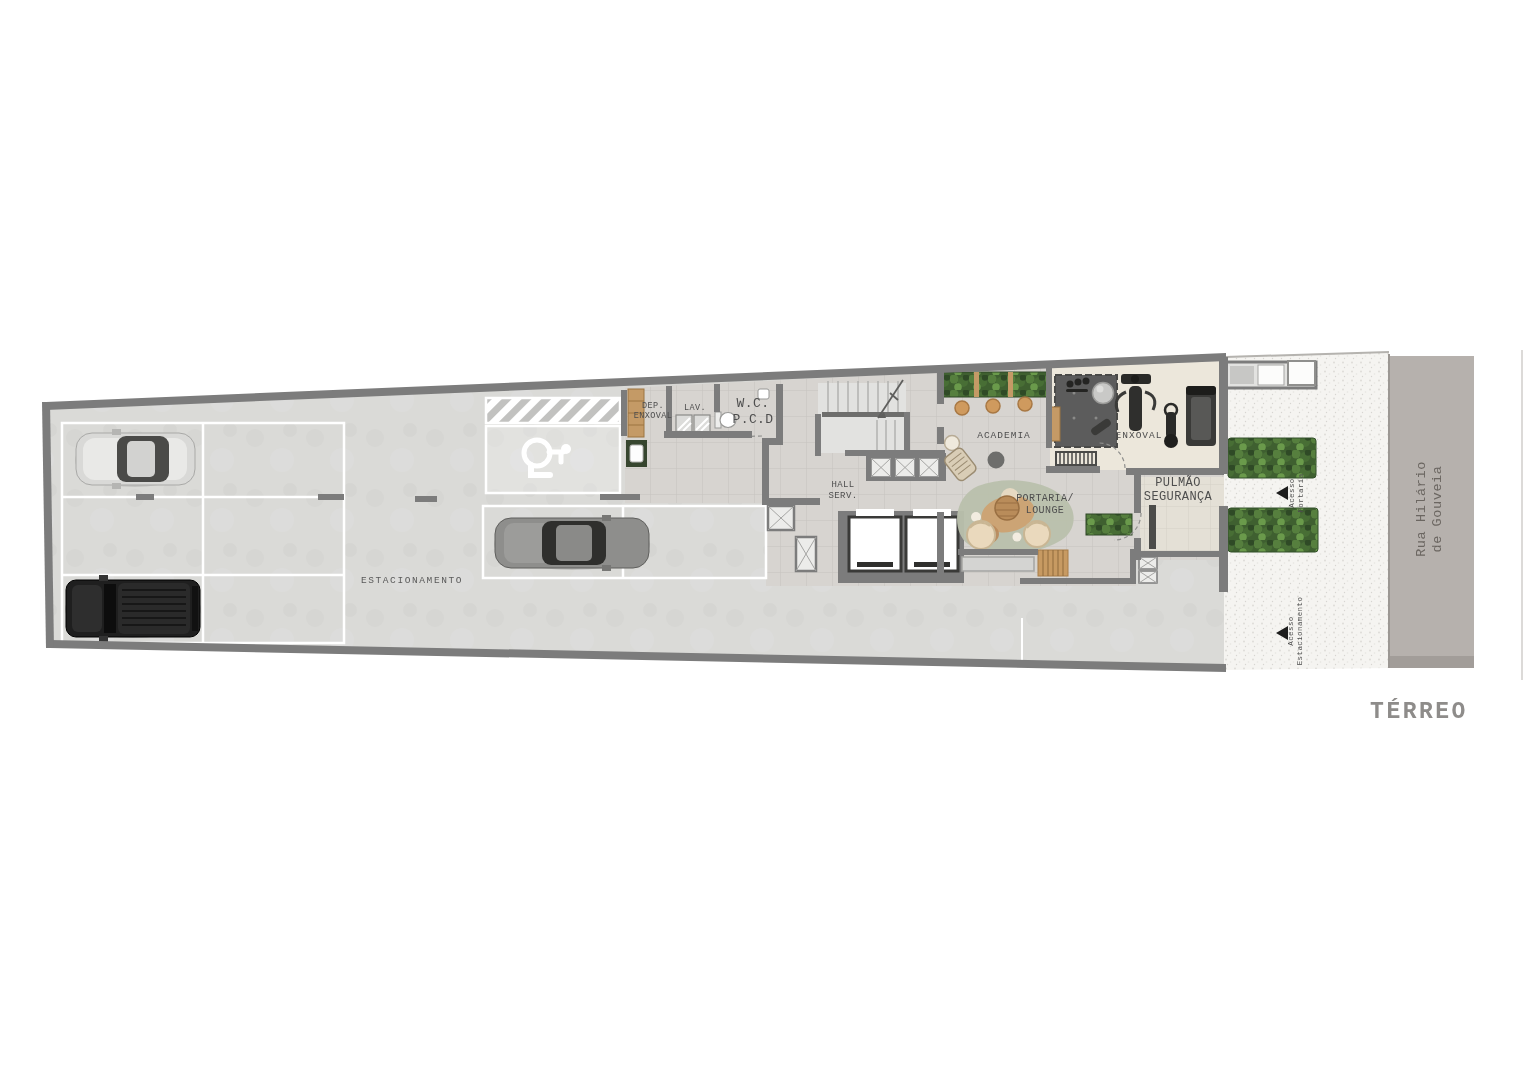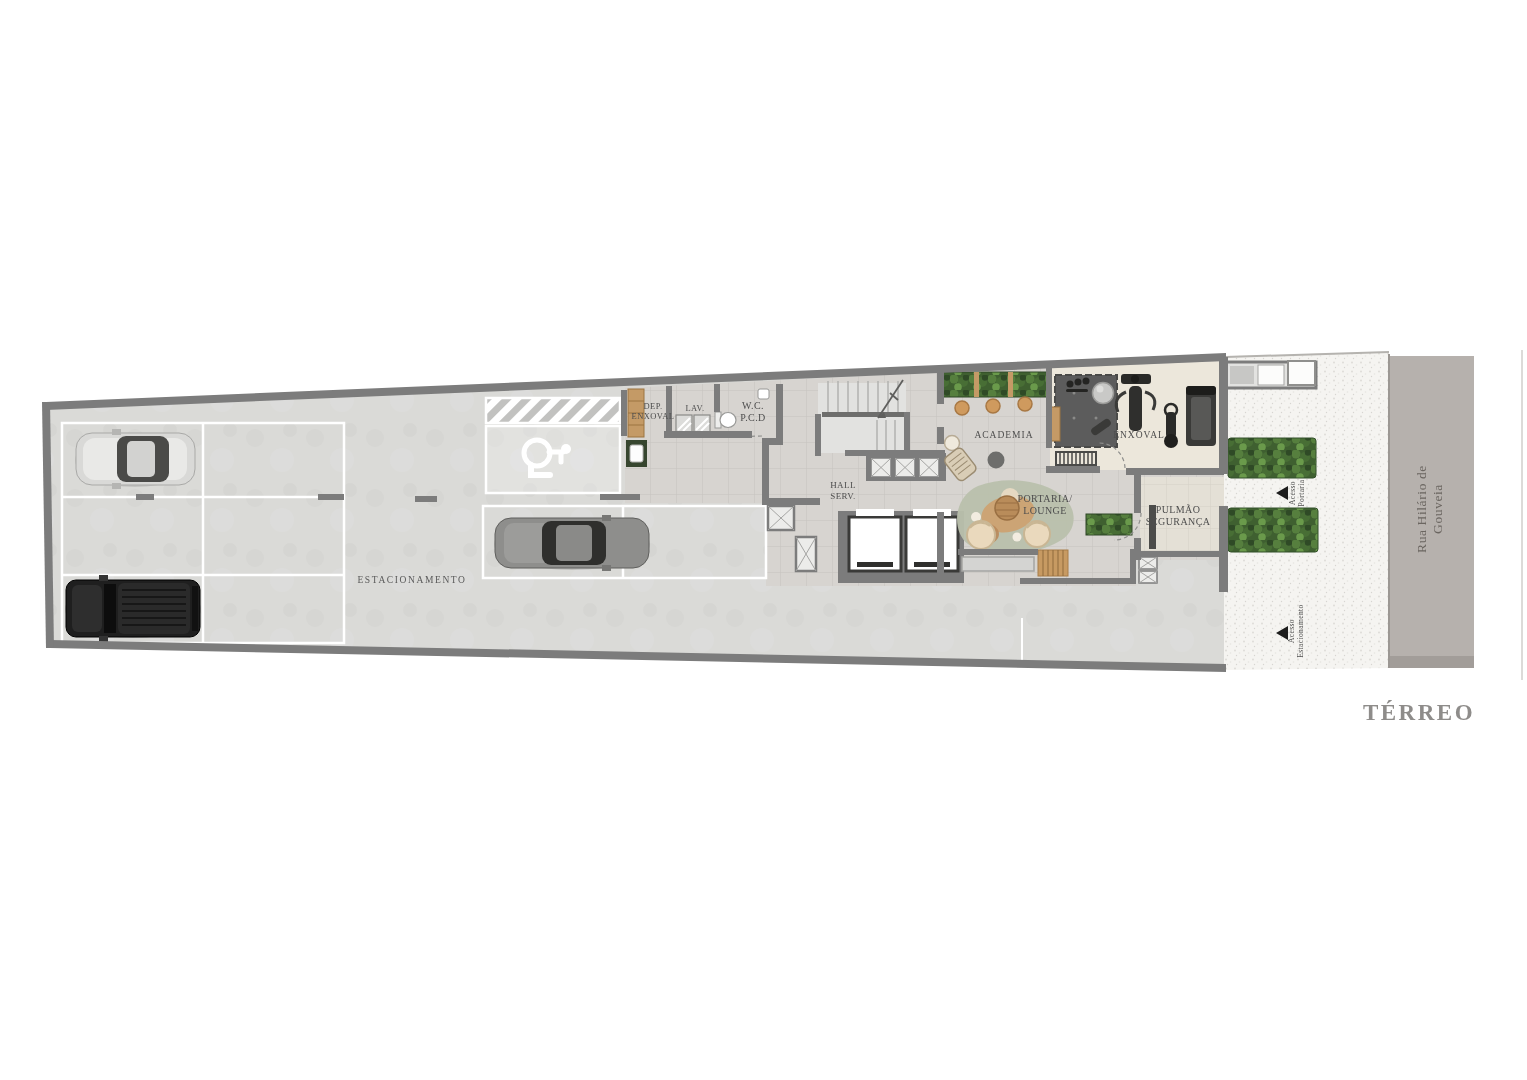--- a/index.html
+++ b/index.html
@@ -1,17 +1,17 @@
 <!DOCTYPE html>
 <html><head>
 <meta charset="utf-8">
 <style>
   html,body{margin:0;padding:0;background:#ffffff;}
   .canvas{position:relative;width:1527px;height:1080px;background:#ffffff;overflow:hidden;
-          font-family:Liberation Serif, serif;}
+          font-family:Liberation Mono, monospace;}
   .plan-svg{position:absolute;left:0;top:0;z-index:1;}
   .lbl{position:absolute;z-index:2;transform:translate(-50%,-50%);text-align:center;
        color:#4e4e4e;white-space:pre-line;line-height:1.2;letter-spacing:0.4px;}
   .lbl.rot{transform:translate(-50%,-50%) rotate(-90deg);}
   .lbl.street{color:#6b6661;letter-spacing:0.6px;}
   .lbl.title{color:#8e8c8a;font-weight:bold;letter-spacing:2.5px;}
   .lbl.park{letter-spacing:1.6px;color:#5a5a5a;text-align:right;}
 </style>
 </head>
 <body>
@@ -306,29 +306,29 @@
     <rect x="1134" y="538" width="7" height="22"></rect>
     <rect x="1134" y="551" width="92" height="6"></rect>
   </g>
 
   <rect x="1521" y="350" width="2" height="330" fill="#dcdad8"></rect>
 </svg>
 
 <div class="lbl" style="left:653px;top:411px;font-size:8.5px">DEP.
 ENXOVAL</div>
 <div class="lbl" style="left:695px;top:408px;font-size:8.5px">LAV.</div>
-<div class="lbl" style="left:753px;top:412px;font-size:10px">W.C.
+<div class="lbl" style="left:753px;top:412px;font-size:13px">W.C.
 P.C.D</div>
 <div class="lbl" style="left:843px;top:491px;font-size:9px">HALL
 SERV.</div>
 <div class="lbl" style="left:1004px;top:436px;font-size:9.5px;letter-spacing:1px">ACADEMIA</div>
 <div class="lbl" style="left:1139px;top:436px;font-size:9.5px;letter-spacing:1px">ENXOVAL</div>
 <div class="lbl" style="left:1045px;top:505px;font-size:10px">PORTARIA/
 LOUNGE</div>
-<div class="lbl" style="left:1178px;top:516px;font-size:10px">PULMÃO
+<div class="lbl" style="left:1178px;top:490px;font-size:12px">PULMÃO
 SEGURANÇA</div>
 <div class="lbl park" style="left:412px;top:581px;font-size:9.5px">ESTACIONAMENTO</div>
 <div class="lbl rot" style="left:1297px;top:493px;font-size:7.5px">Acesso
 Portaria</div>
 <div class="lbl rot" style="left:1296px;top:631px;font-size:7.5px">Acesso
 Estacionamento</div>
 <div class="lbl rot street" style="left:1430px;top:509px;font-size:13.5px">Rua Hilário de Gouveia</div>
 <div class="lbl title" style="left:1419px;top:713px;font-size:23px">TÉRREO</div>
 
 </div>

